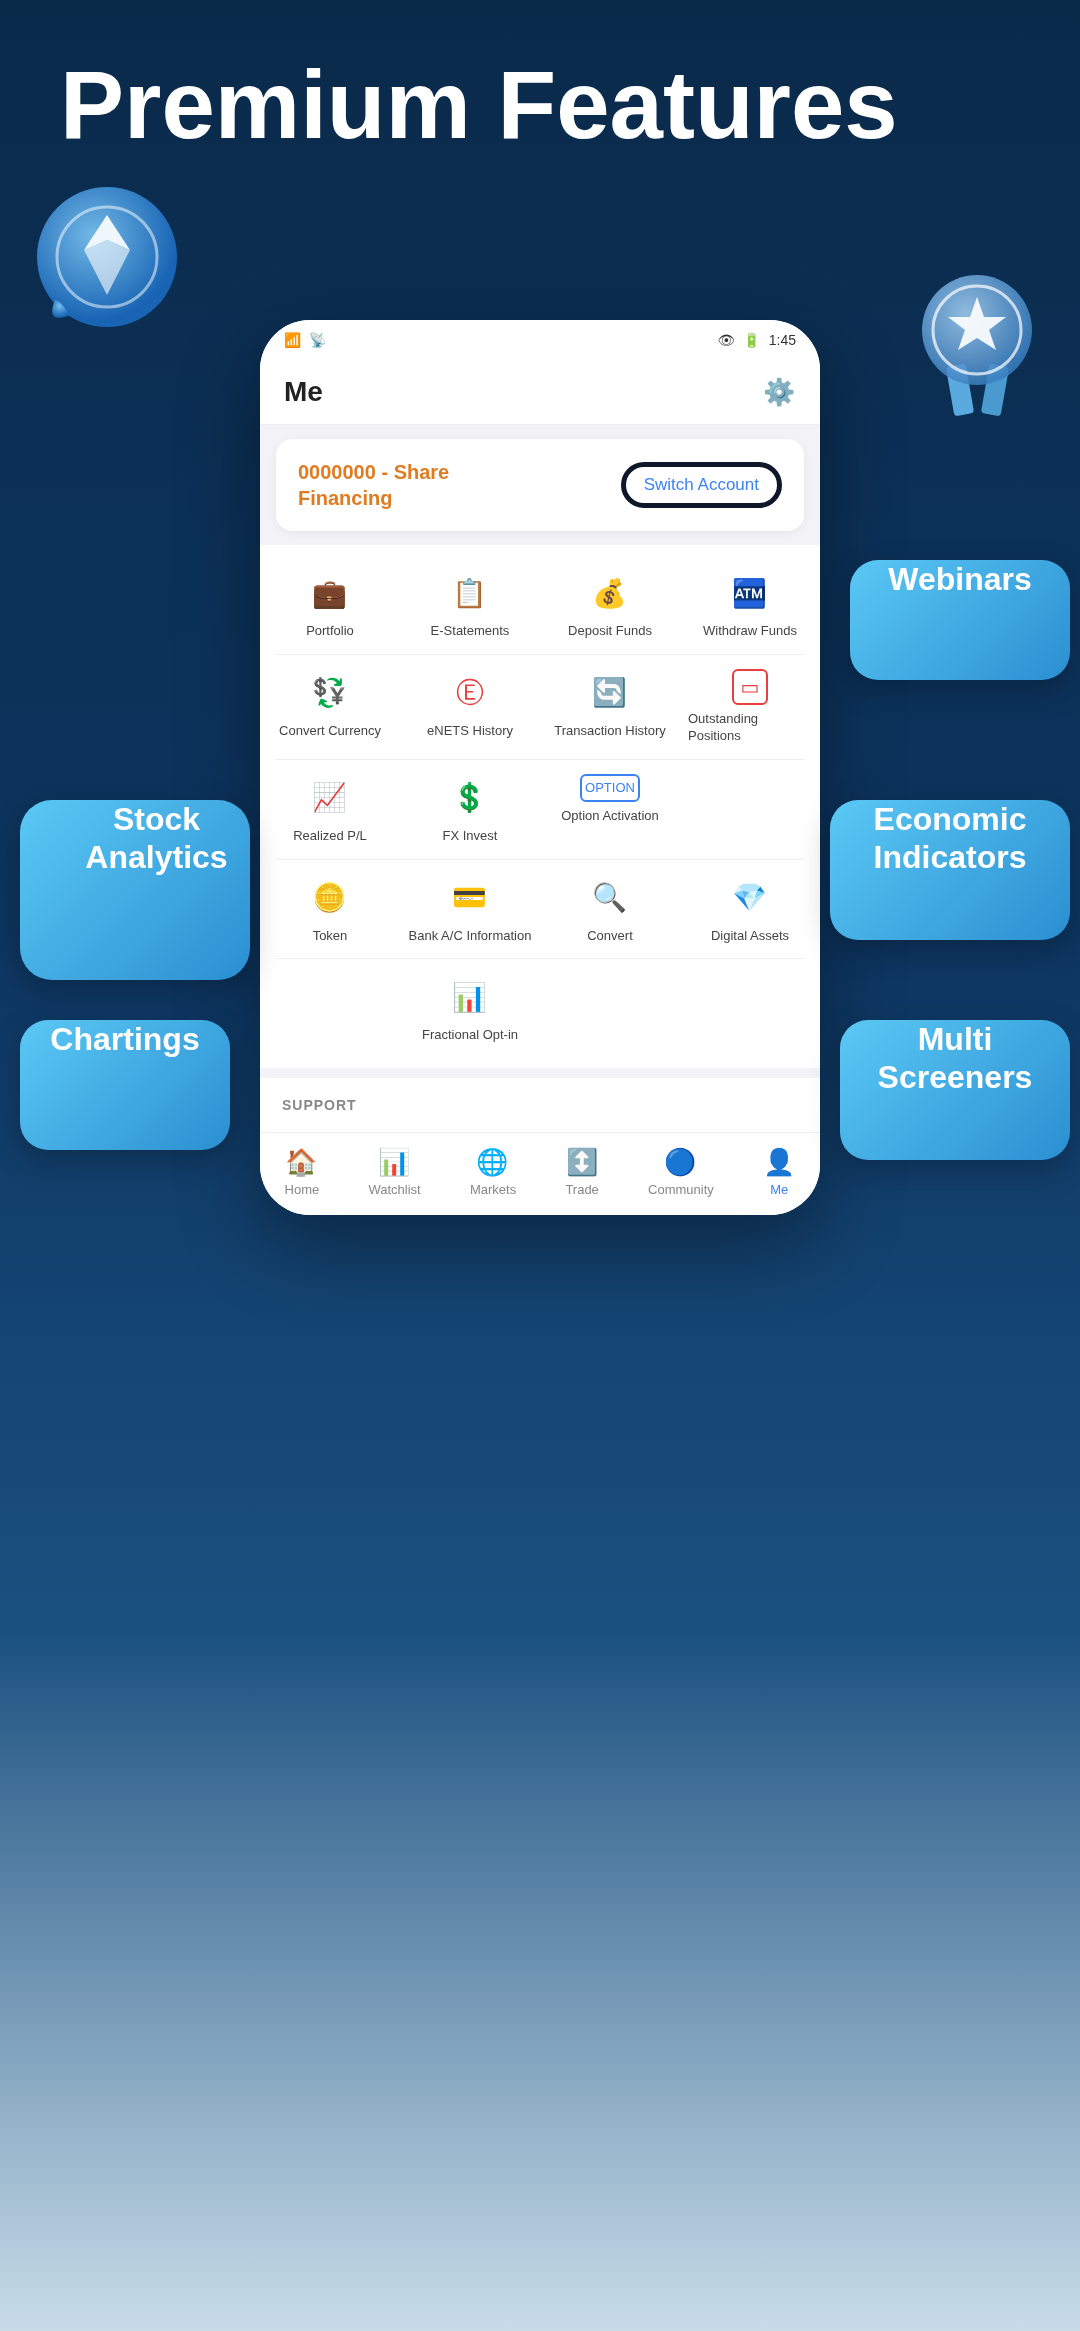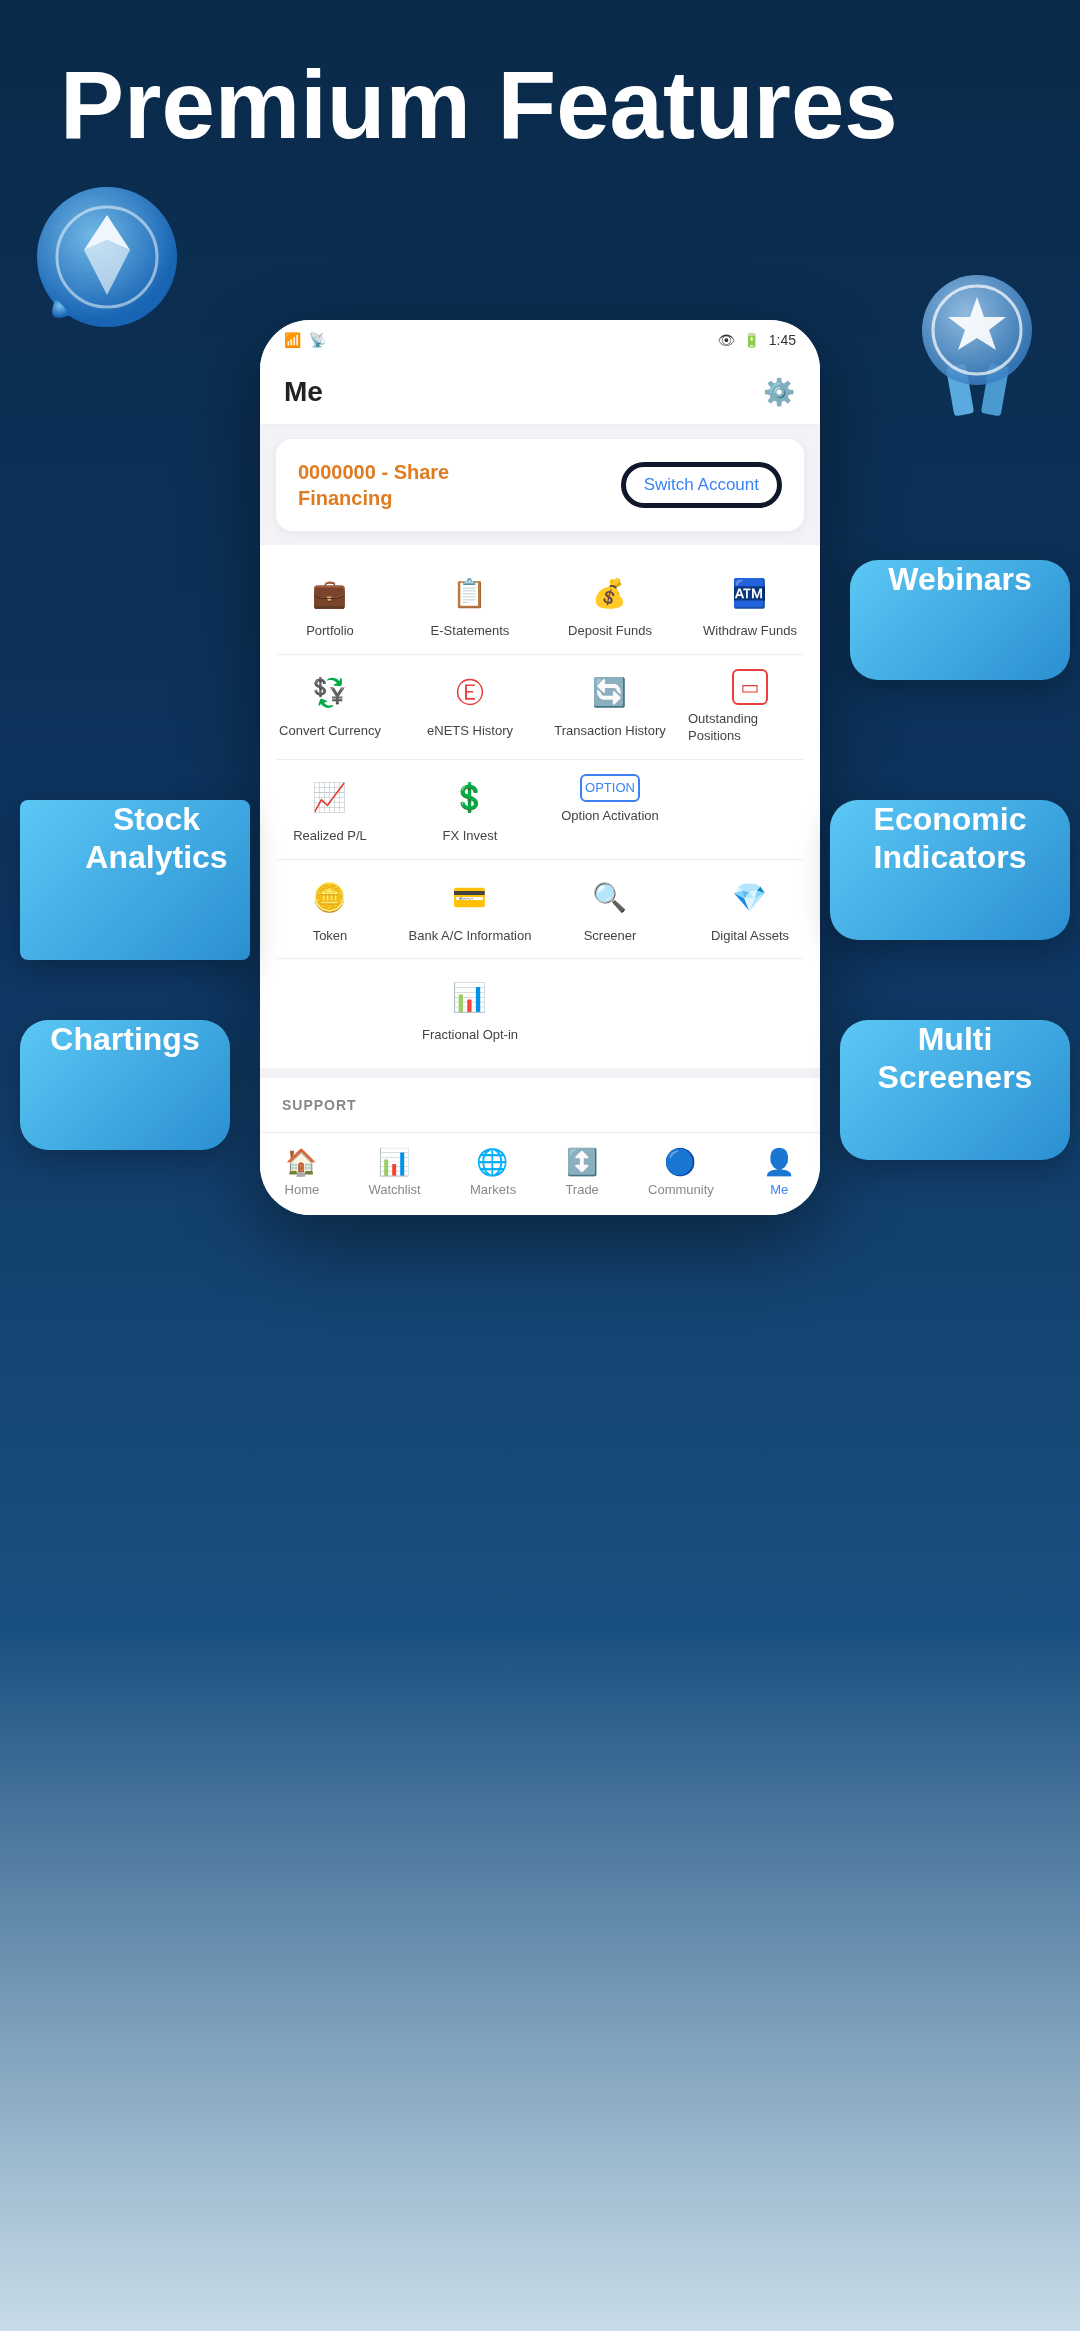--- a/index.html
+++ b/index.html
@@ -176,22 +176,22 @@
       font-size: 32px;
       font-weight: 800;
       color: #ffffff;
       line-height: 1.2;
     }
 
     #badge-stock-analytics {
       left: 20px;
       top: 800px;
       width: 230px;
-      height: 160px;
-      border-radius: 8px;
+      height: 180px;
+      border-radius: 32px;
       padding-left: 43px;
     }
     #badge-webinars {
       right: 10px;
       top: 560px;
       width: 220px;
       height: 120px;
       border-radius: 28px;
     }
     #badge-economic {
@@ -367,21 +367,21 @@
       <div class="menu-item">
         <div class="menu-icon" style="font-size:28px;">🪙</div>
         <span class="menu-label">Token</span>
       </div>
       <div class="menu-item">
         <div class="menu-icon" style="font-size:28px; color:#f5a623;">💳</div>
         <span class="menu-label">Bank A/C Information</span>
       </div>
       <div class="menu-item">
         <div class="menu-icon" style="font-size:28px; color:#7b5ea7;">🔍</div>
-        <span class="menu-label">Screener</span>
+        <span class="menu-label">Convert</span>
       </div>
       <div class="menu-item">
         <div class="menu-icon" style="font-size:28px; color:#2dc58c;">💎</div>
         <span class="menu-label">Digital Assets</span>
       </div>
     </div>
     <div class="separator-line"></div>
     <div class="menu-grid">
       <div class="menu-item"></div>
       <div class="menu-item">

